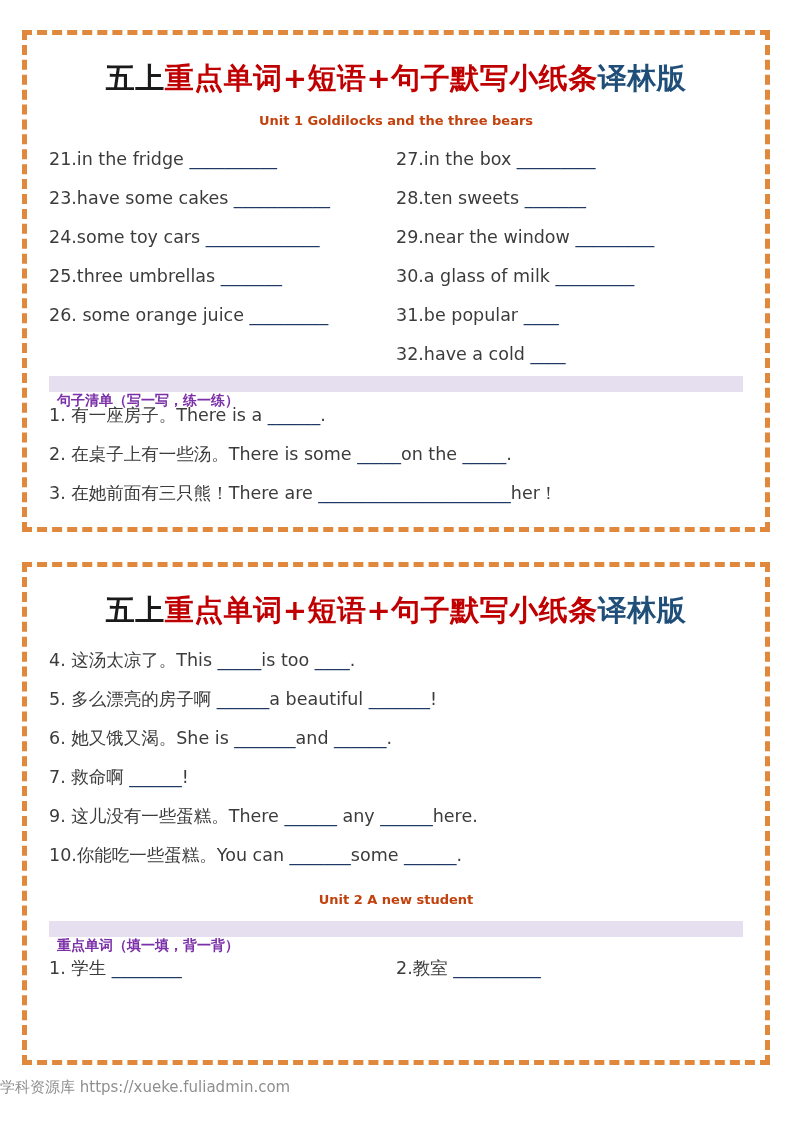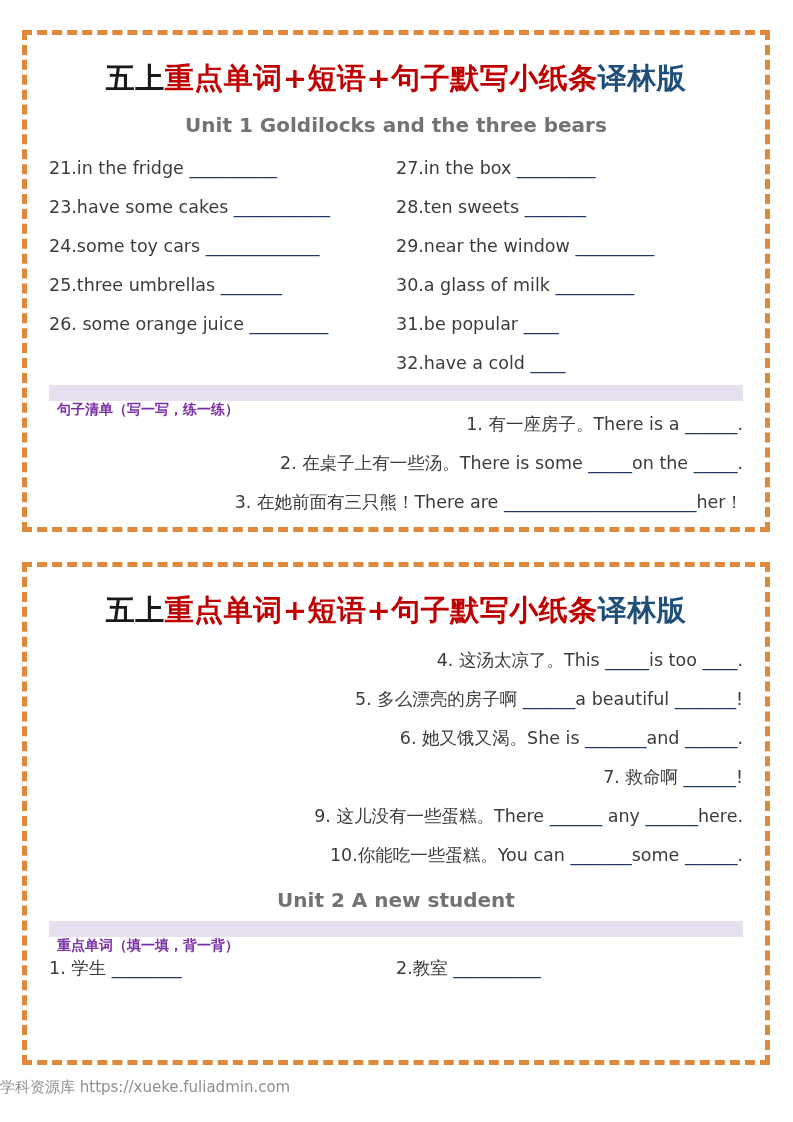--- a/index.html
+++ b/index.html
@@ -27,23 +27,23 @@
     letter-spacing: 0.5px;
     margin-top: 10px;
     white-space: nowrap;
   }
   .t-grade   { color: #1A1A1A; margin-top: 15px; }
   .t-main    { color: #C00000; }
   .t-edition { color: #1F4E79; }
 
   .unit-heading {
     text-align: center;
-    color: #737373;
+    color: #c2410c;
     font-weight: bold;
-    font-size: 20px;
+    font-size: 13px;
     margin-top: 14px;
   }
   .card-2 .unit-heading { margin-top: 6px; height: 38px; line-height: 38px; }
 
   .word-grid { display: flex; margin-top: 12px; }
   .word-col  { width: 50%; }
   .word-item {
     font-size: 17.5px;
     color: #3B3B3B;
     height: 39px;
@@ -65,21 +65,20 @@
   }
 
   .sentence-list { margin-top: 2px; }
   .sentence {
     font-size: 17.5px;
     color: #3B3B3B;
     height: 39px;
     line-height: 39px;
     white-space: nowrap;
     overflow: hidden;
-    text-align: right;
   }
   .card-2 .sentence-list { margin-top: 10px; }
 
   .footer {
     position: absolute;
     top: 1078px;
     left: 0;
     width: 100%;
     text-align: left;
     color: #8F8F8F;

